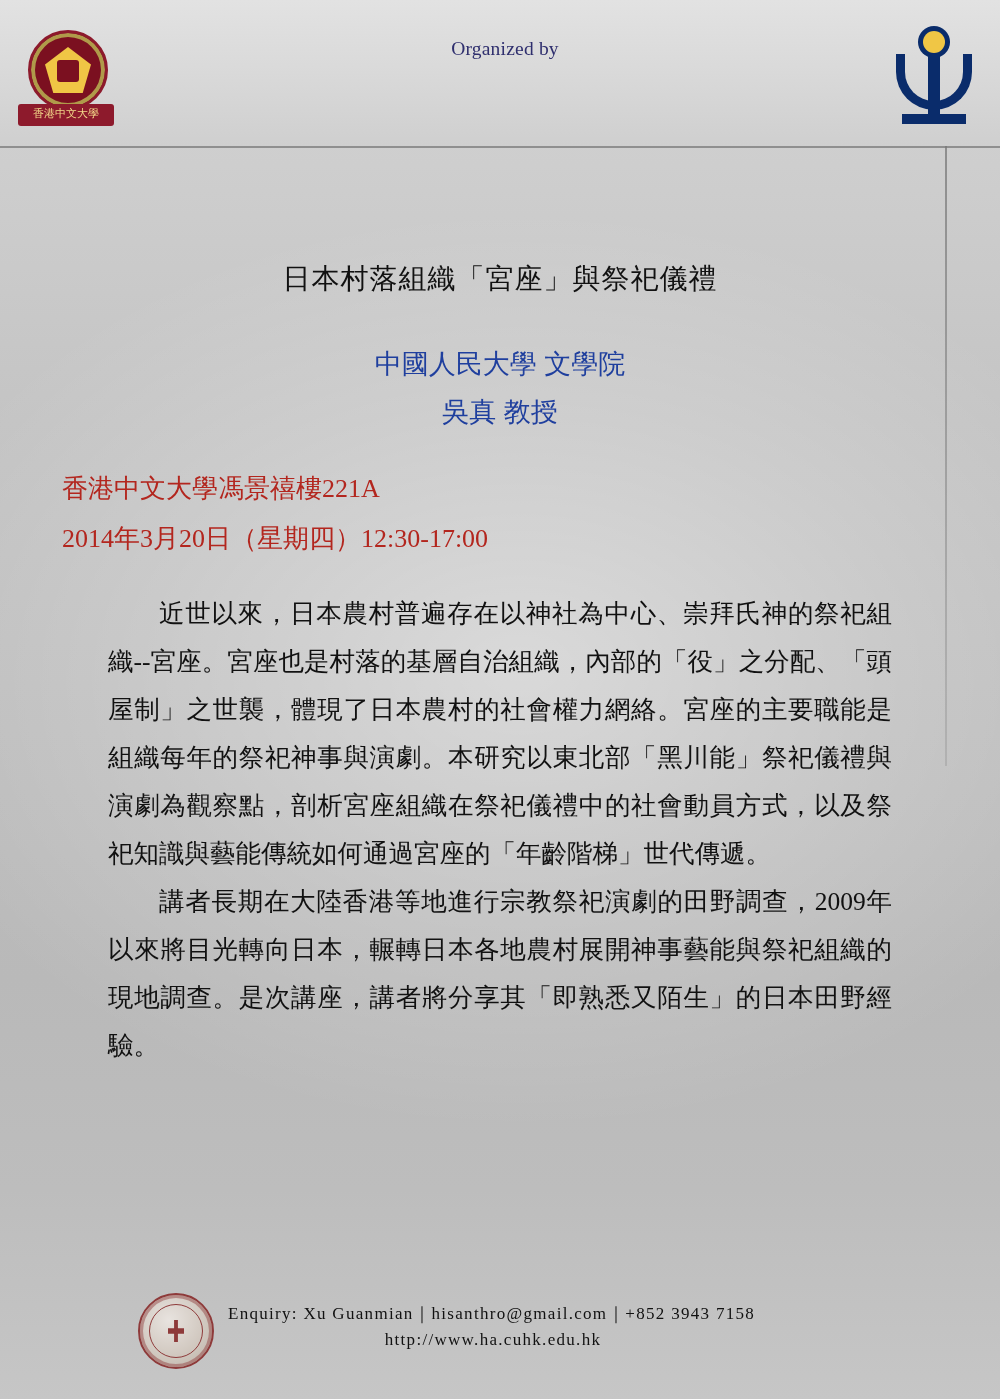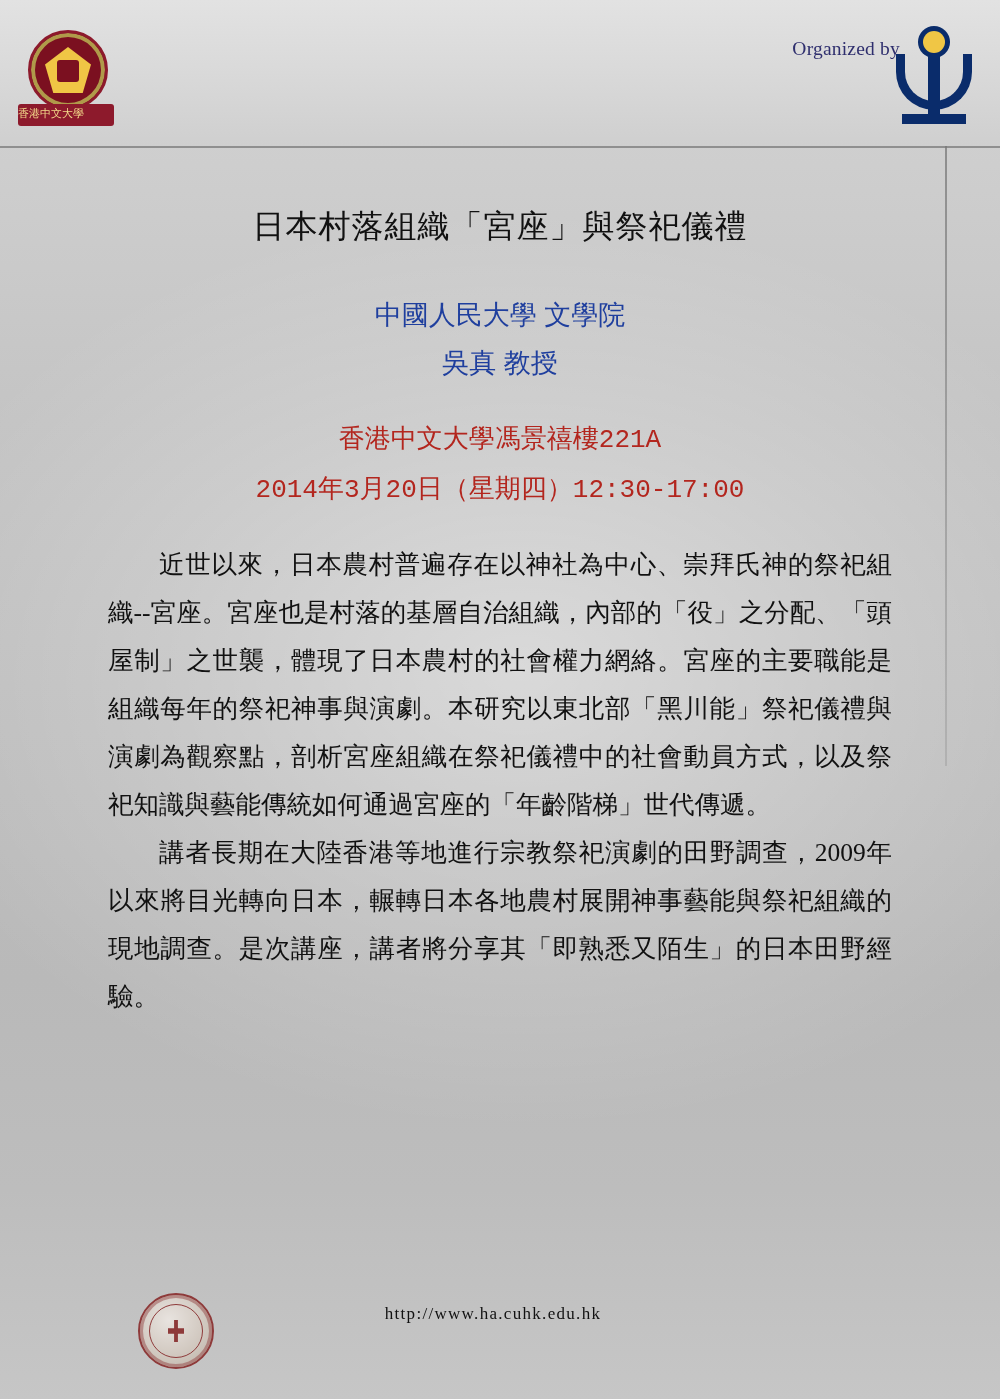--- a/index.html
+++ b/index.html
@@ -34,21 +34,21 @@
     position: relative;
     height: 146px;
     background: linear-gradient(to bottom, #e2e2e2 0%, #dadada 45%, #cfcfcf 100%);
     border-bottom: 2px solid #8f8f8f;
   }
   .header-text {
     position: absolute;
     left: 110px;
     top: 36px;
     width: 790px;
-    text-align: right;
+    text-align: center;
     color: #2f2f6e;
     font-size: 19.5px;
     line-height: 26px;
     font-family: "Liberation Serif", serif;
   }
   .header-text .l1 { letter-spacing: 0.2px; }
 
   
   .logo-left {
     position: absolute;
@@ -87,21 +87,21 @@
     position: absolute;
     left: 0; top: 76px;
     width: 96px; height: 22px;
     background: #8d1a2c;
     border-radius: 3px;
   }
   .logo-left .ribbon span {
     position: absolute;
     left: 0; top: 2px;
     width: 96px;
-    text-align: left;
+    text-align: center;
     color: #f3d98a;
     font-size: 11px;
     font-family: "Liberation Serif", serif;
   }
 
   
   .logo-right {
     position: absolute;
     right: 20px;
     top: 26px;
@@ -152,43 +152,43 @@
     width: 2px;
     height: 620px;
     background: linear-gradient(to bottom, rgba(120,120,120,0.75), rgba(120,120,120,0.25));
   }
 
   .content {
     position: relative;
     padding: 0 62px;
   }
   .title {
-    margin-top: 57px;
+    margin-top: 112px;
     text-align: center;
-    font-size: 32px;
+    font-size: 28px;
     letter-spacing: 1px;
     color: #111;
     font-family: "Liberation Serif", serif;
     font-weight: normal;
   }
   .speaker {
     margin-top: 42px;
     text-align: center;
     color: #1f3f9e;
     font-size: 27px;
     line-height: 48px;
     font-family: "Liberation Sans", sans-serif;
   }
   .venue {
     margin-top: 28px;
-    text-align: center;
+    text-align: left;
     color: #b3261e;
     font-size: 26px;
     line-height: 50px;
-    font-family: Liberation Mono, monospace;
+    font-family: Liberation Serif, serif;
   }
   .abstract {
     margin-top: 26px;
     color: #111;
     font-size: 25.5px;
     line-height: 48px;
     text-align: justify;
     font-family: "Liberation Serif", serif;
     padding: 0 46px;
   }
@@ -292,17 +292,18 @@
       <p>近世以來，日本農村普遍存在以神社為中心、崇拜氏神的祭祀組織--宮座。宮座也是村落的基層自治組織，內部的「役」之分配、「頭屋制」之世襲，體現了日本農村的社會權力網絡。宮座的主要職能是組織每年的祭祀神事與演劇。本研究以東北部「黑川能」祭祀儀禮與演劇為觀察點，剖析宮座組織在祭祀儀禮中的社會動員方式，以及祭祀知識與藝能傳統如何通過宮座的「年齡階梯」世代傳遞。</p>
       <p>講者長期在大陸香港等地進行宗教祭祀演劇的田野調查，2009年以來將目光轉向日本，輾轉日本各地農村展開神事藝能與祭祀組織的現地調查。是次講座，講者將分享其「即熟悉又陌生」的日本田野經驗。</p>
     </div>
   </div>
 
   <div class="footer">
     <div class="footer-seal">
       <div class="ring"></div>
     </div>
     <div class="footer-lines">
+      <div class="l1">Enquiry: Xu Guanmian｜hisanthro@gmail.com｜+852 3943 7158</div>
       <div class="l2">http://www.ha.cuhk.edu.hk</div>
     </div>
   </div>
 
 </div>
 
 </body></html>

